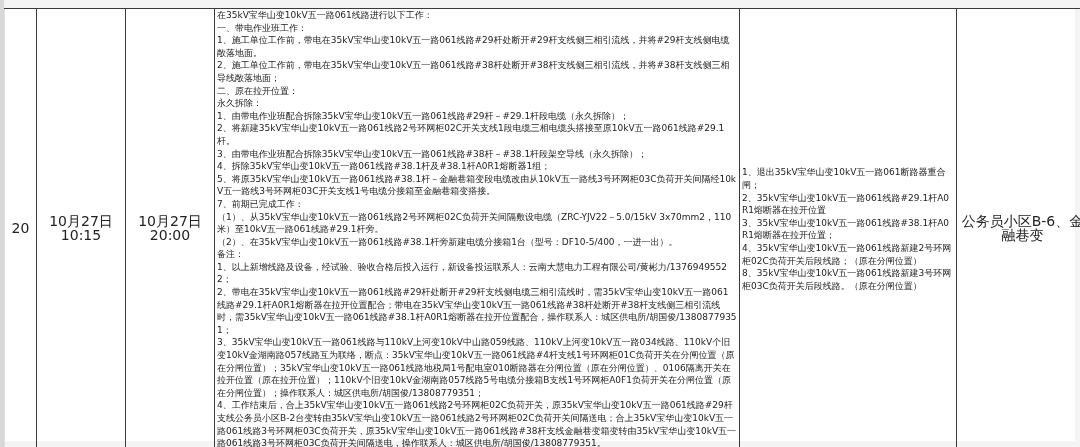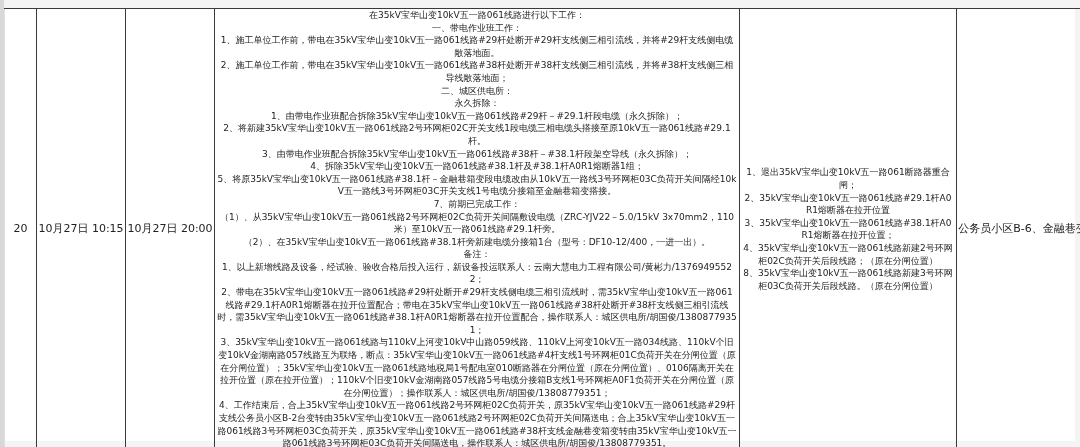--- a/index.html
+++ b/index.html
@@ -9,22 +9,22 @@
   .sheet { position: absolute; left: 4px; top: 8px; width: 1071px; height: 433px; background: #fff; }
   table { position: absolute; left: 0; top: 0; border-collapse: collapse; table-layout: fixed;
           width: 1071px; height: 433px; }
   td { border: 1.5px solid #3a3a3a; vertical-align: middle; padding: 0; font-size: 9px; line-height: 12.6px; }
   td.c-no { width: 31px; text-align: center; border-left: 1px solid #e0e0e0; }
   td.c-start { width: 88px; text-align: center; }
   td.c-end { width: 88px; text-align: center; }
   td.c-content { width: 520px; text-align: left; padding: 0 2px 0 2px; }
   td.c-measures { width: 212px; text-align: left; padding: 0 2px; }
   td.c-area { width: 131px; text-align: center; }
-  .line { display: block; white-space: normal; word-break: break-all; text-align: center; }
-  .cell-text { font-size: 11px; margin-top: 48px; }
+  .line { display: block; white-space: normal; word-break: break-all; }
+  .cell-text { font-size: 14px; margin-top: 48px; }
 </style>
 </head>
 <body>
 
 <div class="left-strip"></div>
 
 <div class="sheet">
   <table>
     <tbody>
         <tr>
@@ -35,30 +35,30 @@
         <span class="cell-text">10月27日 10:15</span>
       </td>
       <td class="c-end">
         <span class="cell-text">10月27日 20:00</span>
       </td>
       <td class="c-content">
         <span class="line">在35kV宝华山变10kV五一路061线路进行以下工作：</span>
         <span class="line">一、带电作业班工作：</span>
         <span class="line">1、施工单位工作前，带电在35kV宝华山变10kV五一路061线路#29杆处断开#29杆支线侧三相引流线，并将#29杆支线侧电缆敞落地面。</span>
         <span class="line">2、施工单位工作前，带电在35kV宝华山变10kV五一路061线路#38杆处断开#38杆支线侧三相引流线，并将#38杆支线侧三相导线敞落地面；</span>
-        <span class="line">二、城区供电所：</span>
+        <span class="line">二、原在拉开位置：</span>
         <span class="line">永久拆除：</span>
         <span class="line">1、由带电作业班配合拆除35kV宝华山变10kV五一路061线路#29杆－#29.1杆段电缆（永久拆除）；</span>
         <span class="line">2、将新建35kV宝华山变10kV五一路061线路2号环网柜02C开关支线1段电缆三相电缆头搭接至原10kV五一路061线路#29.1杆。</span>
         <span class="line">3、由带电作业班配合拆除35kV宝华山变10kV五一路061线路#38杆－#38.1杆段架空导线（永久拆除）；</span>
         <span class="line">4、拆除35kV宝华山变10kV五一路061线路#38.1杆及#38.1杆A0R1熔断器1组；</span>
         <span class="line">5、将原35kV宝华山变10kV五一路061线路#38.1杆－金融巷箱变段电缆改由从10kV五一路线3号环网柜03C负荷开关间隔经10kV五一路线3号环网柜03C开关支线1号电缆分接箱至金融巷箱变搭接。</span>
         <span class="line">7、前期已完成工作：</span>
         <span class="line">（1）、从35kV宝华山变10kV五一路061线路2号环网柜02C负荷开关间隔敷设电缆（ZRC-YJV22－5.0/15kV 3x70mm2，110米）至10kV五一路061线路#29.1杆旁。</span>
-        <span class="line">（2）、在35kV宝华山变10kV五一路061线路#38.1杆旁新建电缆分接箱1台（型号：DF10-12/400，一进一出）。</span>
+        <span class="line">（2）、在35kV宝华山变10kV五一路061线路#38.1杆旁新建电缆分接箱1台（型号：DF10-5/400，一进一出）。</span>
         <span class="line">备注：</span>
         <span class="line">1、以上新增线路及设备，经试验、验收合格后投入运行，新设备投运联系人：云南大慧电力工程有限公司/黄彬力/13769495522；</span>
         <span class="line">2、带电在35kV宝华山变10kV五一路061线路#29杆处断开#29杆支线侧电缆三相引流线时，需35kV宝华山变10kV五一路061线路#29.1杆A0R1熔断器在拉开位置配合；带电在35kV宝华山变10kV五一路061线路#38杆处断开#38杆支线侧三相引流线时，需35kV宝华山变10kV五一路061线路#38.1杆A0R1熔断器在拉开位置配合，操作联系人：城区供电所/胡国俊/13808779351；</span>
         <span class="line">3、35kV宝华山变10kV五一路061线路与110kV上河变10kV中山路059线路、110kV上河变10kV五一路034线路、110kV个旧变10kV金湖南路057线路互为联络，断点：35kV宝华山变10kV五一路061线路#4杆支线1号环网柜01C负荷开关在分闸位置（原在分闸位置）；35kV宝华山变10kV五一路061线路地税局1号配电室010断路器在分闸位置（原在分闸位置）、0106隔离开关在拉开位置（原在拉开位置）；110kV个旧变10kV金湖南路057线路5号电缆分接箱B支线1号环网柜A0F1负荷开关在分闸位置（原在分闸位置）；操作联系人：城区供电所/胡国俊/13808779351；</span>
         <span class="line">4、工作结束后，合上35kV宝华山变10kV五一路061线路2号环网柜02C负荷开关，原35kV宝华山变10kV五一路061线路#29杆支线公务员小区B-2台变转由35kV宝华山变10kV五一路061线路2号环网柜02C负荷开关间隔送电；合上35kV宝华山变10kV五一路061线路3号环网柜03C负荷开关，原35kV宝华山变10kV五一路061线路#38杆支线金融巷变箱变转由35kV宝华山变10kV五一路061线路3号环网柜03C负荷开关间隔送电，操作联系人：城区供电所/胡国俊/13808779351。</span>
       </td>
       <td class="c-measures">
         <span class="line">1、退出35kV宝华山变10kV五一路061断路器重合闸；</span>
         <span class="line">2、35kV宝华山变10kV五一路061线路#29.1杆A0R1熔断器在拉开位置</span>
         <span class="line">3、35kV宝华山变10kV五一路061线路#38.1杆A0R1熔断器在拉开位置；</span>

